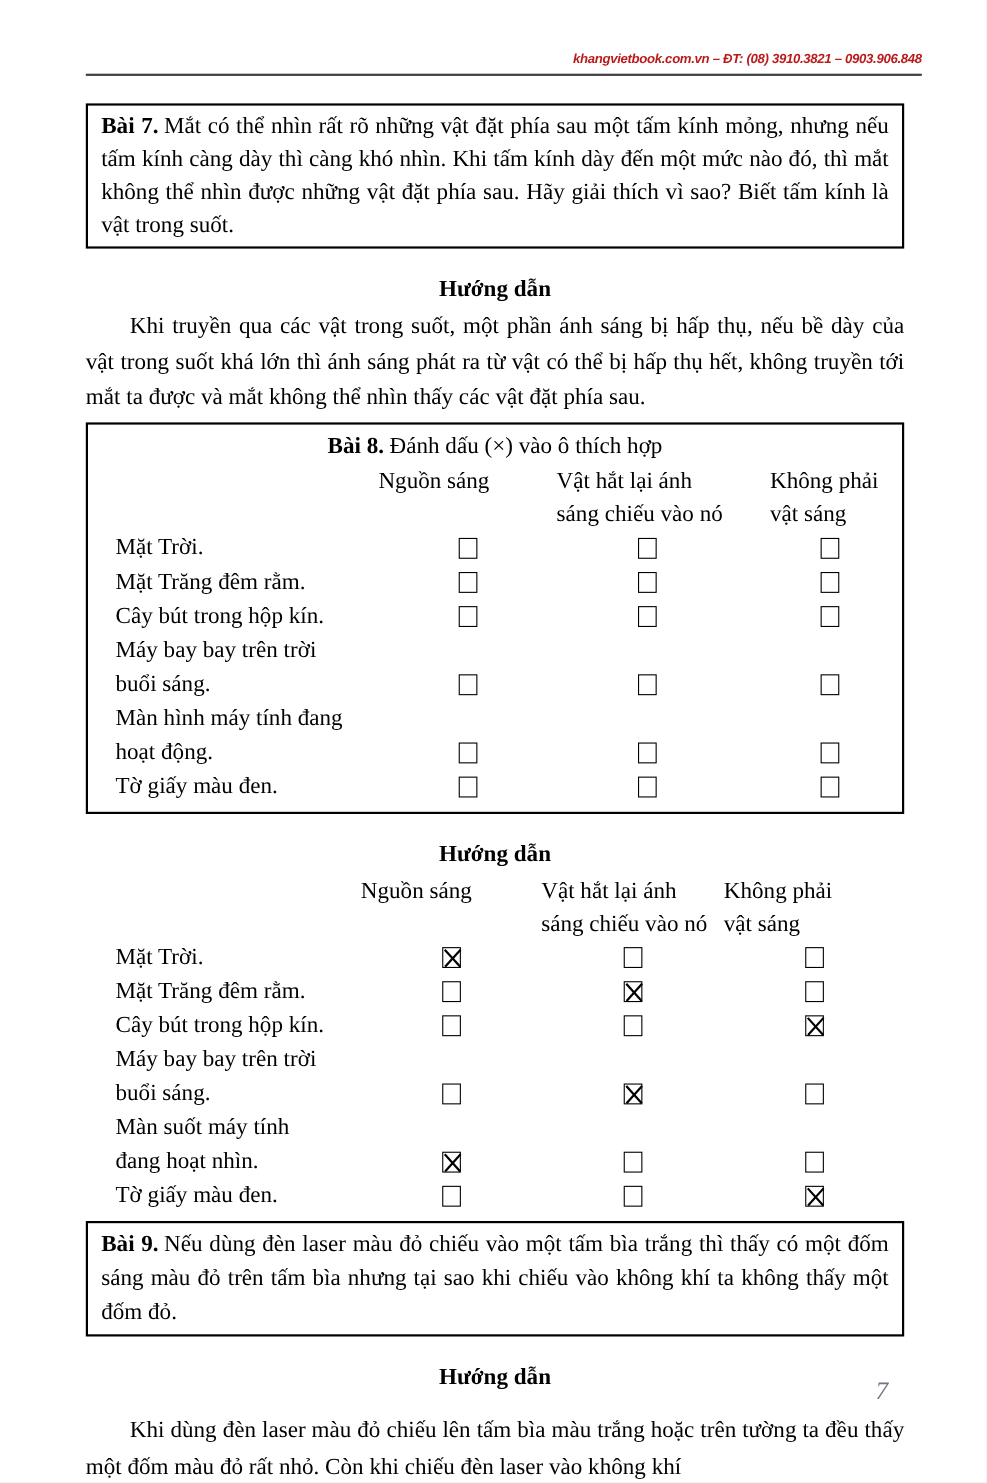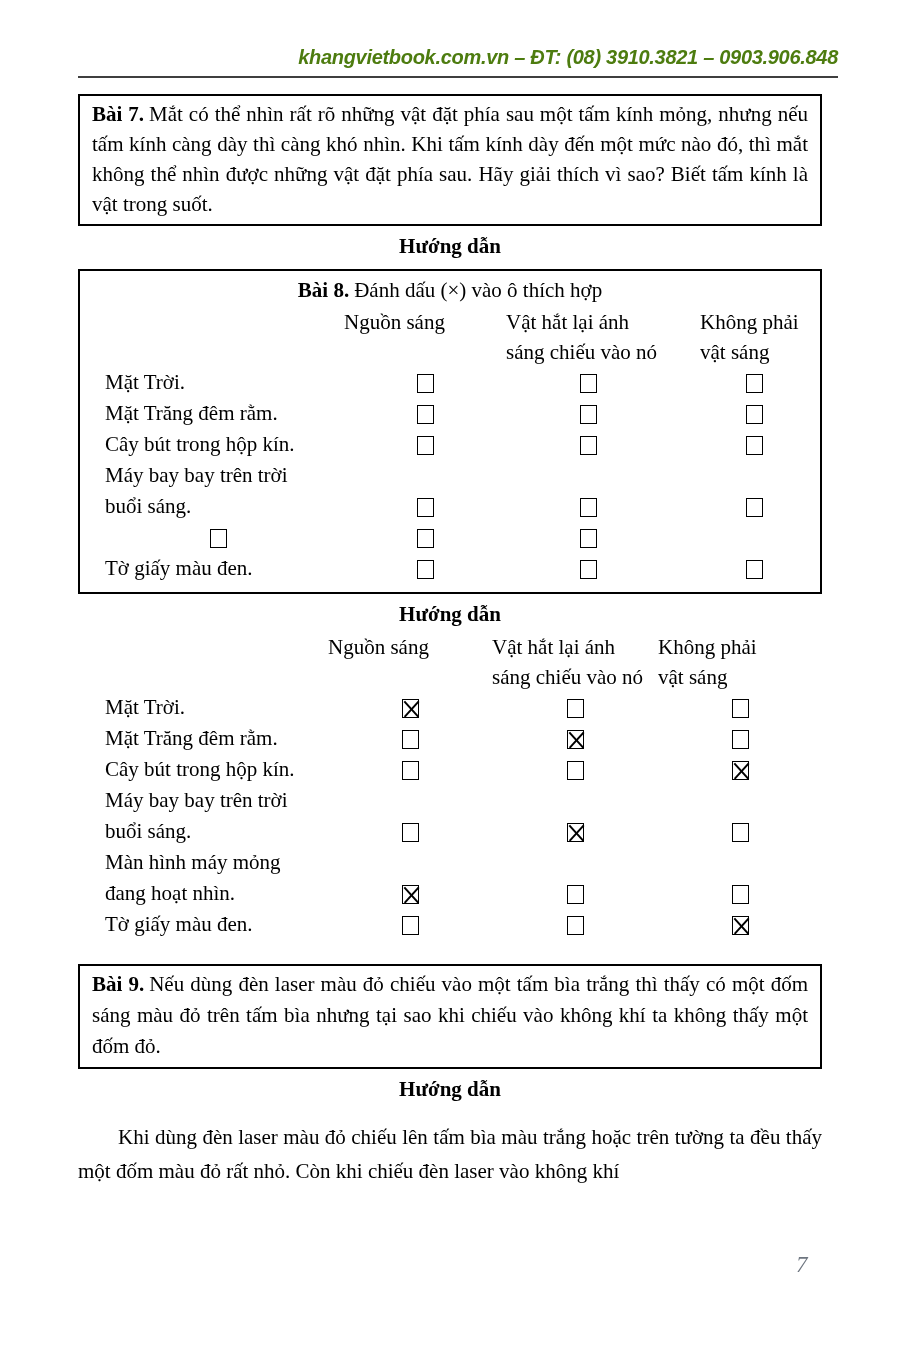--- a/index.html
+++ b/index.html
@@ -11,45 +11,45 @@
     color:#000;
     font-size:21px;
     overflow:hidden;
     margin:0 auto;
   }
   .header{
     position:absolute;top:46px;left:78px;width:760px;
     text-align:right;
     font-family:"Liberation Sans","DejaVu Sans",sans-serif;
     font-style:italic;font-weight:bold;
-    font-size:20px;letter-spacing:-0.3px;
-    color:#4d7c0f;
+    font-size:12px;letter-spacing:-0.3px;
+    color:#b91c1c;
     padding-bottom:7px;
     border-bottom:2px solid #3f3f3f;
   }
   .content{position:absolute;top:94px;left:78px;width:744px;}
   .exercise-box{
     border:2px solid #000;
     padding:3px 12px 5px 12px;
     text-align:justify;
     line-height:30px;
     box-sizing:border-box;
   }
   .ex-label{font-weight:bold;margin-right:5px;}
   .guide-heading{
     text-align:center;font-weight:bold;
-    line-height:30px;margin:5px 0 3px 0;
+    line-height:30px;margin:21px 0 3px 0;
   }
   .guide-paragraph{
     text-align:justify;text-indent:40px;
     line-height:32px;margin:0;
   }
   .guide-paragraph.wide{line-height:34px;margin-top:16px;}
   #bai8-box{margin-top:8px;padding-bottom:8px;}
-  #bai9-box{margin-top:24px;line-height:31px;}
+  #bai9-box{margin-top:8px;line-height:31px;}
   .box-title{line-height:33px;text-align:center;}
   
   .t-row{display:grid;min-height:31px;}
   .t-cell{display:block;}
   .t-line{display:block;line-height:31px;height:31px;white-space:nowrap;}
   .t-colhead{text-align:left;}
   .t-colhead .t-line{line-height:30px;height:30px;}
   .t-check{
     display:flex;justify-content:center;align-items:flex-end;
     padding-bottom:5px;box-sizing:border-box;
@@ -86,20 +86,21 @@
 
   <div class="header">
     <span>khangvietbook.com.vn – ĐT: (08) 3910.3821 – 0903.906.848</span>
   </div>
 
   <div class="content">
 
     <div class="exercise-box" id="bai7-box"><span class="ex-label">Bài 7.</span><span>Mắt có thể nhìn rất rõ những vật đặt phía sau một tấm kính mỏng, nhưng nếu tấm kính càng dày thì càng khó nhìn. Khi tấm kính dày đến một mức nào đó, thì mắt không thể nhìn được những vật đặt phía sau. Hãy giải thích vì sao? Biết tấm kính là vật trong suốt.</span></div>
 
     <div class="guide-heading">Hướng dẫn</div>
+    <p class="guide-paragraph">Khi truyền qua các vật trong suốt, một phần ánh sáng bị hấp thụ, nếu bề dày của vật trong suốt khá lớn thì ánh sáng phát ra từ vật có thể bị hấp thụ hết, không truyền tới mắt ta được và mắt không thể nhìn thấy các vật đặt phía sau.</p>
 
     <div class="exercise-box" id="bai8-box">
       <div class="box-title"><span class="ex-label">Bài 8.</span><span>Đánh dấu (×) vào ô thích hợp</span></div>
       <div id="practice-table">
           <div class="t-row t-head" style="grid-template-columns: 252px 162px 164px 138px;">
             <div class="t-cell t-label"></div>
             <div class="t-cell t-colhead">
               <div class="t-line">Nguồn sáng</div>
             </div>
             <div class="t-cell t-colhead">
@@ -162,20 +163,24 @@
               <div class="checkbox"></div>
             </div>
             <div class="t-cell t-check">
               <div class="checkbox"></div>
             </div>
             <div class="t-cell t-check">
               <div class="checkbox"></div>
             </div>
           </div>
           <div class="t-row" style="grid-template-columns: 252px 162px 164px 138px;">
+            <div class="t-cell t-label">
+              <div class="t-line">Màn hình máy tính đang</div>
+              <div class="t-line">hoạt động.</div>
+            </div>
             <div class="t-cell t-check">
               <div class="checkbox"></div>
             </div>
             <div class="t-cell t-check">
               <div class="checkbox"></div>
             </div>
             <div class="t-cell t-check">
               <div class="checkbox"></div>
             </div>
           </div>
@@ -264,21 +269,21 @@
           </div>
           <div class="t-cell t-check">
             <div class="checkbox checked"></div>
           </div>
           <div class="t-cell t-check">
             <div class="checkbox"></div>
           </div>
         </div>
         <div class="t-row" style="grid-template-columns: 250px 164px 166px 164px;">
           <div class="t-cell t-label">
-            <div class="t-line">Màn hình máy mỏng</div>
+            <div class="t-line">Màn suốt máy tính</div>
             <div class="t-line">đang hoạt nhìn.</div>
           </div>
           <div class="t-cell t-check">
             <div class="checkbox checked"></div>
           </div>
           <div class="t-cell t-check">
             <div class="checkbox"></div>
           </div>
           <div class="t-cell t-check">
             <div class="checkbox"></div>

